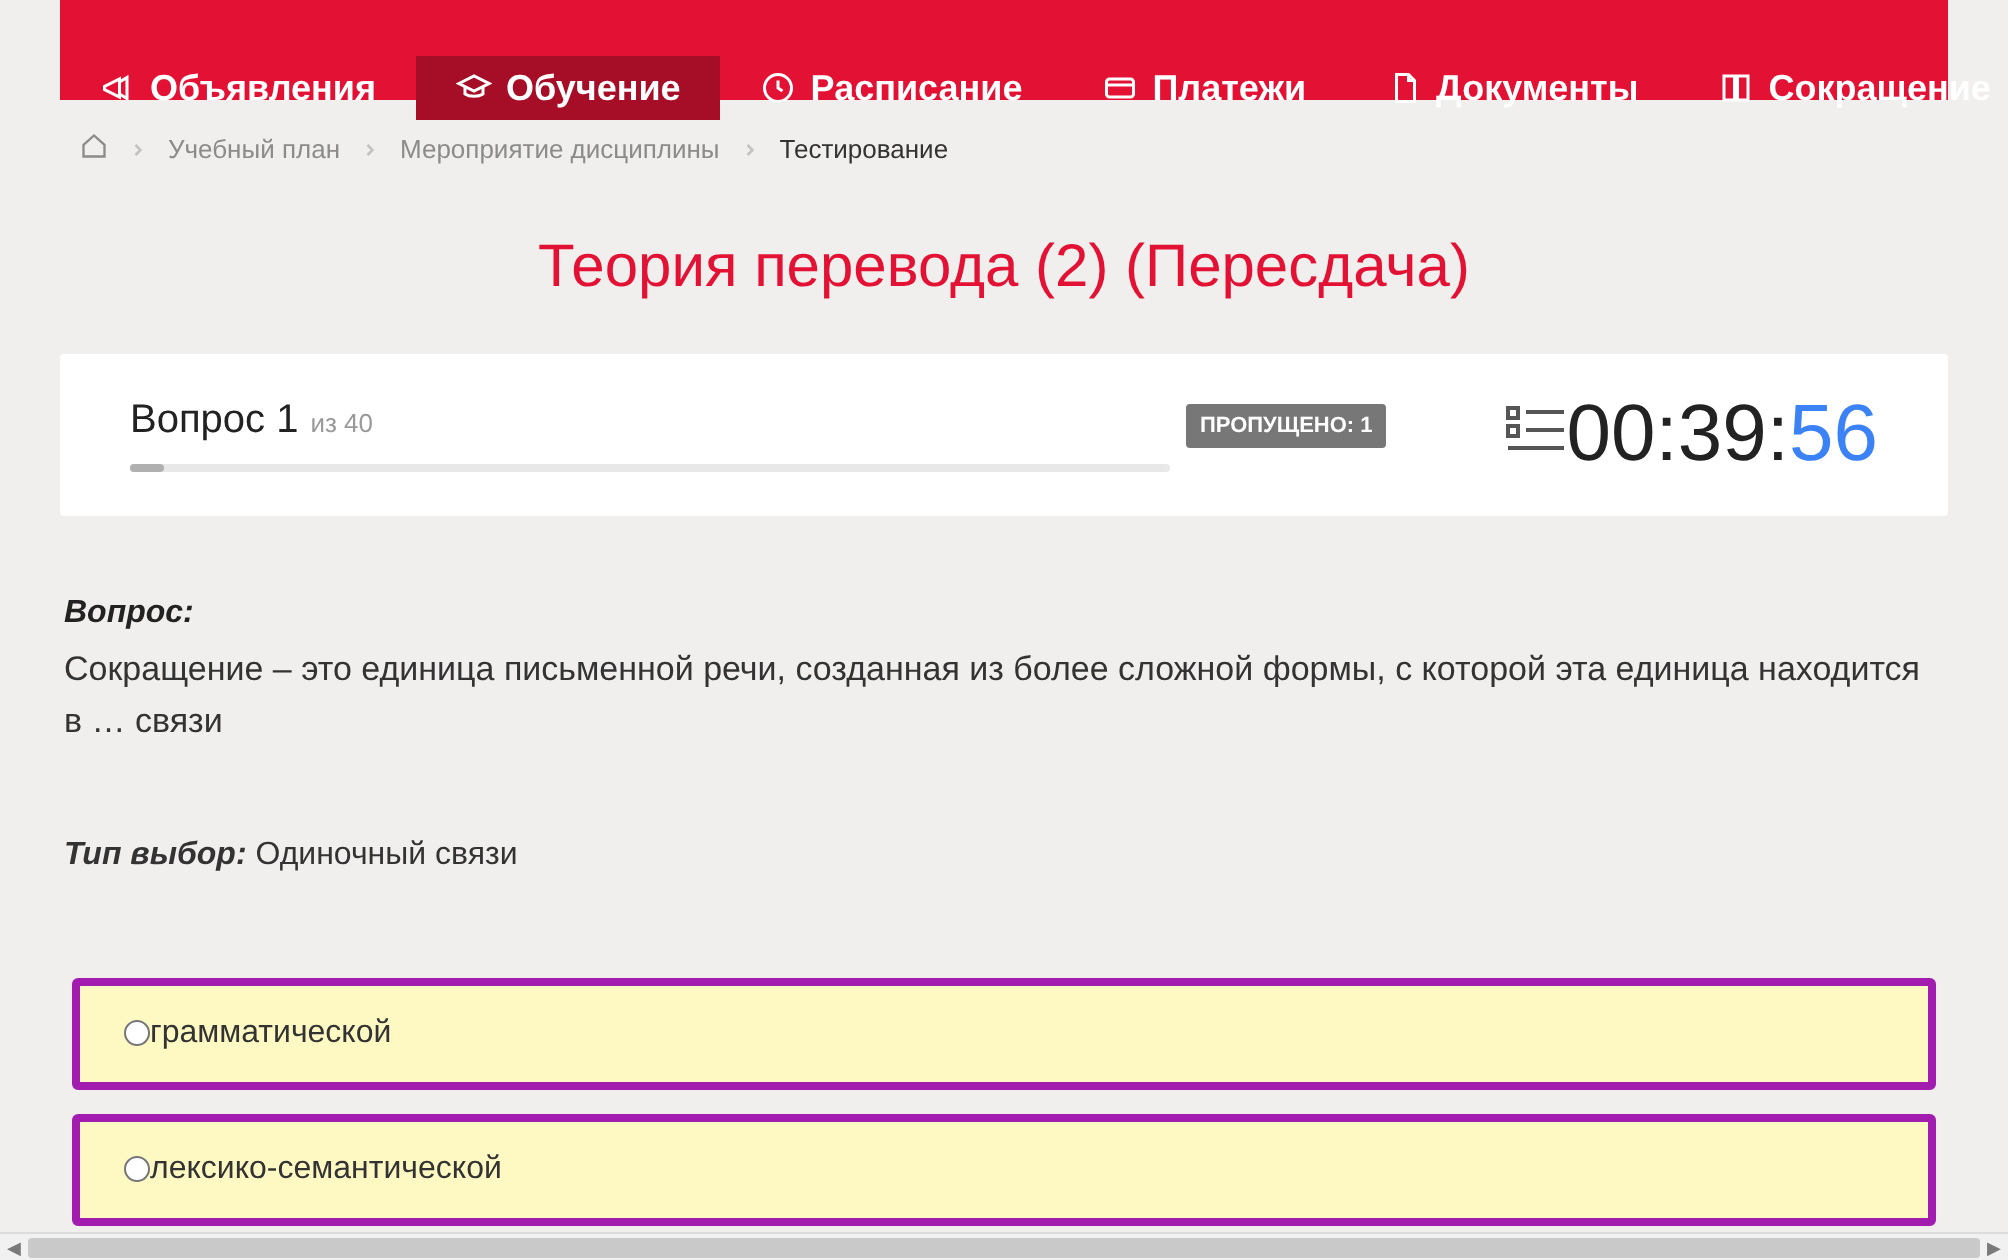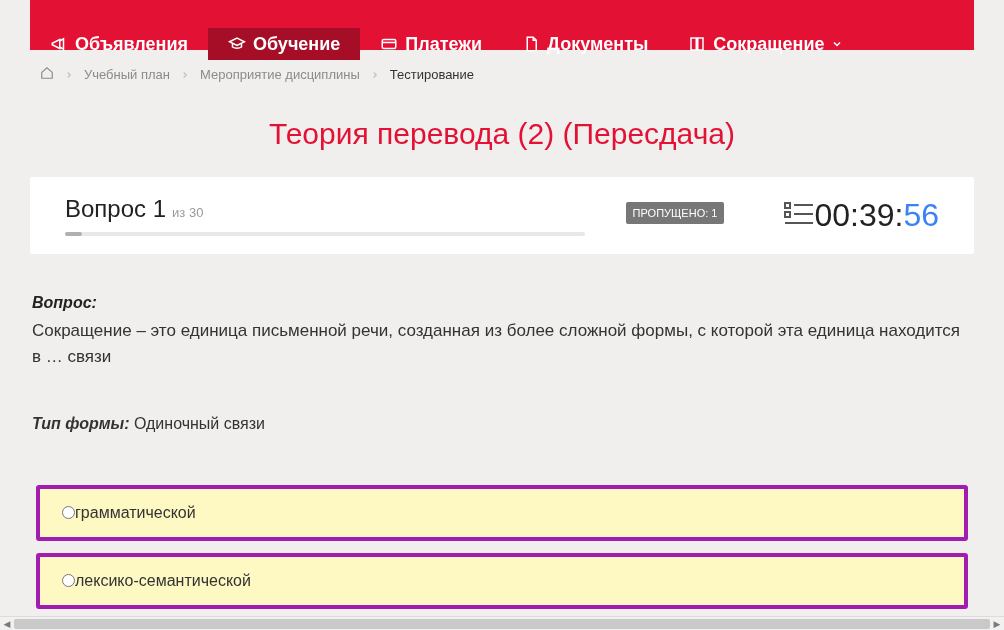--- a/index.html
+++ b/index.html
@@ -67,27 +67,27 @@
   .status-card {
     background: #fff;
     padding: 18px 35px;
     display: flex;
     align-items: center;
     border-radius: 2px;
   }
   .q-block { flex: 1; }
   .q-line { display: flex; align-items: baseline; justify-content: space-between; }
   .q-label-wrap { display: flex; align-items: baseline; gap: 6px; }
-  .q-label { font-size: 24px; font-weight: 400; color: #222; }
+  .q-label { font-size: 20px; font-weight: 400; color: #222; }
   .q-of { font-size: 13px; color: #9a9a9a; }
   .skipped-badge {
     background: #777;
     color: #fff;
     font-size: 11px;
-    font-weight: 400;
+    font-weight: 700;
     padding: 5px 7px;
     border-radius: 2px;
   }
   .prog-bar {
     margin-top: 8px;
     height: 4px;
     background: #e8e8e8;
     border-radius: 2px;
     position: relative;
     width: 520px;
@@ -98,21 +98,21 @@
     width: 3.3%;
     background: #b0b0b0;
     border-radius: 2px;
   }
   .list-toggle {
     margin-left: 60px;
     cursor: pointer;
   }
   .timer {
     margin-left: auto;
-    font-size: 32px;
+    font-size: 40px;
     color: #222;
     font-weight: 400;
     display: flex;
     align-items: baseline;
   }
   .timer-sec { color: #3b82f6; }
   
   .question-body { margin-top: 40px; padding: 0 2px; }
   .q-heading { font-weight: 700; font-style: italic; font-size: 16px; color: #222; margin-bottom: 6px; }
   .q-text { font-size: 17px; color: #333; line-height: 1.55; }
@@ -181,20 +181,29 @@
         <span>Объявления</span>
       </div>
       <div class="nav-item active">
         <span class="nav-icon">
           <svg width="18" height="18" viewBox="0 0 24 24" fill="none" stroke="#fff" stroke-width="2">
               <path d="M2 9l10-5 10 5-10 5L2 9z"></path>
               <path d="M6 11v5c3 2 9 2 12 0v-5"></path>
             </svg>
         </span>
         <span>Обучение</span>
+      </div>
+      <div class="nav-item">
+        <span class="nav-icon">
+          <svg width="18" height="18" viewBox="0 0 24 24" fill="none" stroke="#fff" stroke-width="2">
+              <circle cx="12" cy="12" r="9"></circle>
+              <path d="M12 7v5l3 2"></path>
+            </svg>
+        </span>
+        <span>Расписание</span>
       </div>
       <div class="nav-item">
         <span class="nav-icon">
           <svg width="18" height="18" viewBox="0 0 24 24" fill="none" stroke="#fff" stroke-width="2">
               <rect x="3" y="6" width="18" height="12" rx="2"></rect>
               <path d="M3 10h18"></path>
             </svg>
         </span>
         <span>Платежи</span>
       </div>
@@ -248,21 +257,21 @@
       <span class="crumb current">Тестирование</span>
     </div>
 
     <h1 class="page-title">Теория перевода (2) (Пересдача)</h1>
 
     <div class="status-card">
       <div class="q-block">
         <div class="q-line">
           <div class="q-label-wrap">
             <span class="q-label">Вопрос 1</span>
-            <span class="q-of">из 30</span>
+            <span class="q-of">из 40</span>
           </div>
           <span class="skipped-badge">ПРОПУЩЕНО: 1</span>
         </div>
         <div class="prog-bar">
           <div class="prog-fill"></div>
         </div>
       </div>
       <div class="list-toggle">
         <svg width="30" height="26" viewBox="0 0 30 26" fill="none" stroke="#555" stroke-width="2">
           <rect x="1" y="2" width="5" height="5"></rect>
@@ -275,21 +284,21 @@
       <div class="timer">
         <span>00:39:</span>
           <span class="timer-sec">56</span>
       </div>
     </div>
 
     <div class="question-body">
       <div class="q-heading">Вопрос:</div>
       <div class="q-text">Сокращение – это единица письменной речи, созданная из более сложной формы, с которой эта единица находится в … связи</div>
       <div class="ans-type-row">
-        <span class="ans-type-label">Тип формы:</span>
+        <span class="ans-type-label">Тип выбор:</span>
         <span>Одиночный связи</span>
       </div>
     </div>
 
     <div class="answers">
       <label class="answer">
         <input type="radio" name="ans" style="">
         <span>грамматической</span>
       </label>
       <label class="answer">

